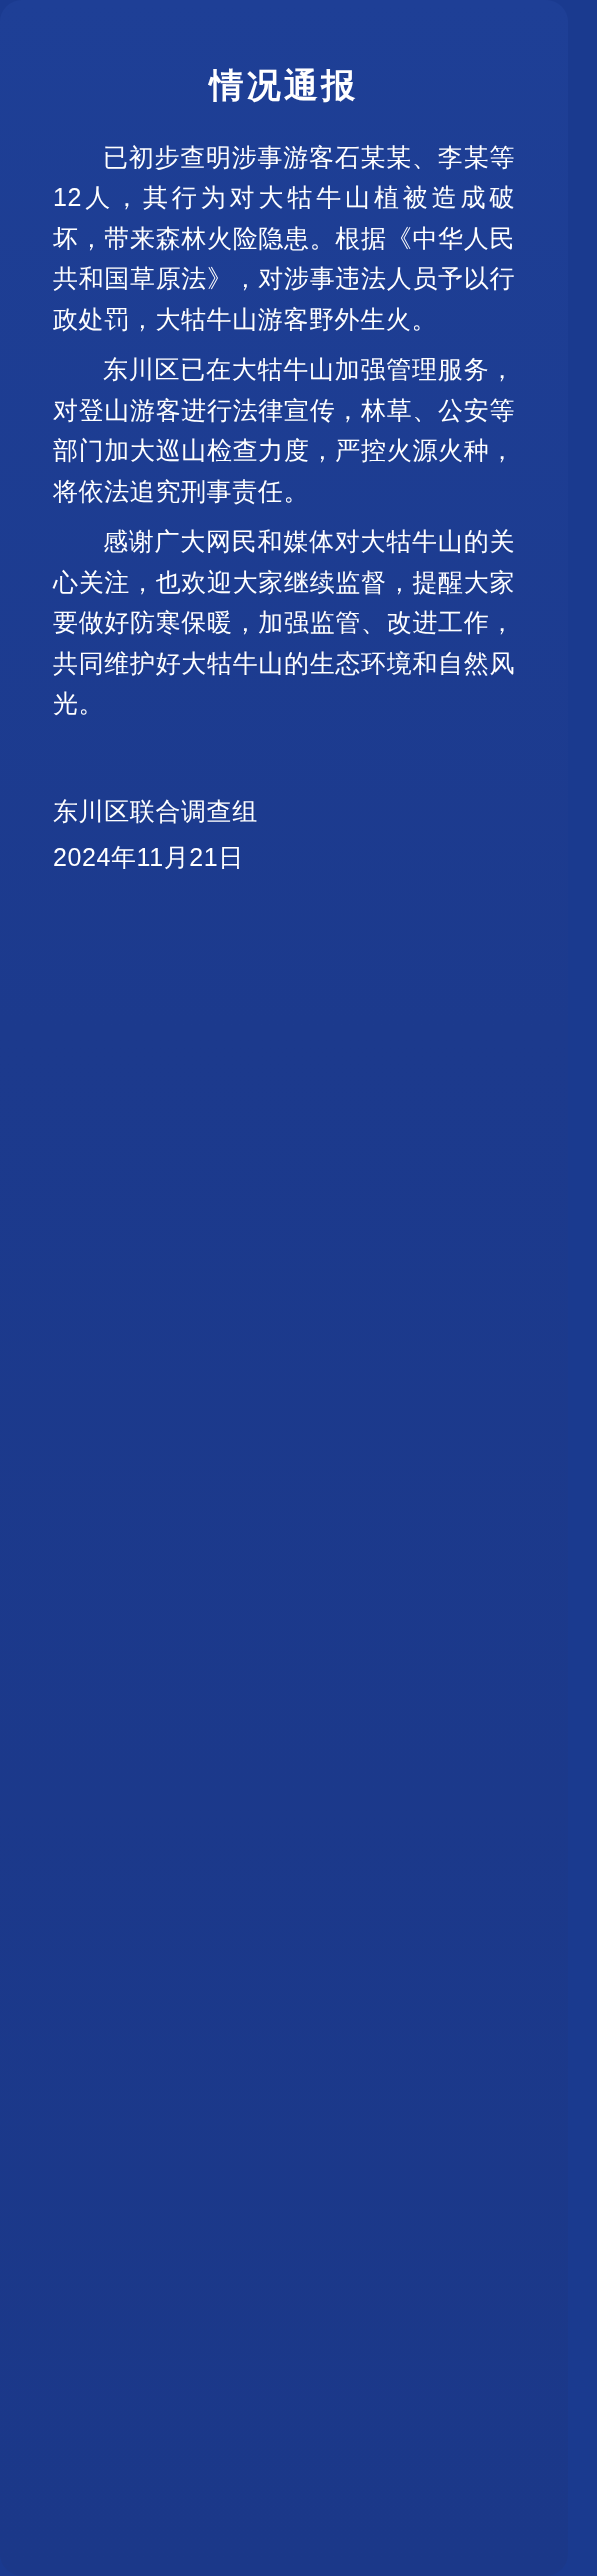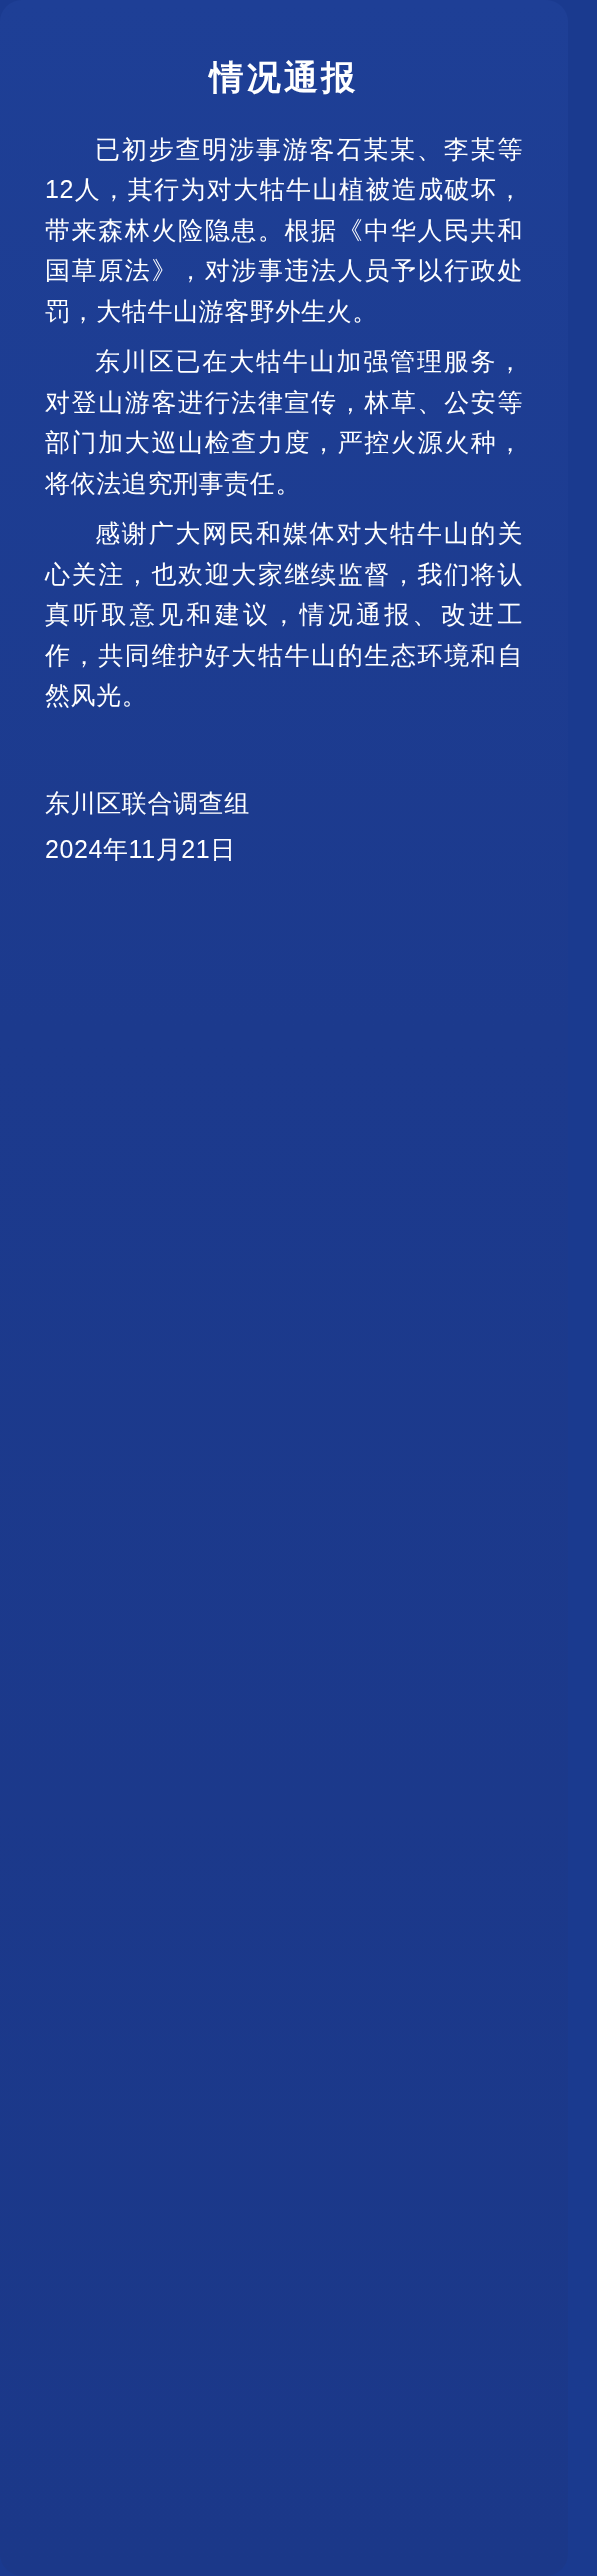--- a/index.html
+++ b/index.html
@@ -13,21 +13,21 @@
     background: #1a3a8f;
     font-family: "Liberation Sans", "DejaVu Sans", sans-serif;
     overflow: hidden;
   }
   .page {
     position: relative;
     width: 568px;
     height: 2576px;
     background: linear-gradient(180deg, #1e3f96 0%, #1c3a8d 40%, #1b3889 100%);
     box-sizing: border-box;
-    padding: 4px;
+    padding: 12px;
     border-radius: 22px;
   }
   .inner {
     box-sizing: border-box;
     padding: 53px 41px 33px 41px;
     width: 100%;
     height: 100%;
   }
   .doc-title {
     text-align: center;
@@ -64,21 +64,21 @@
 </head>
 <body>
 
 <div class="page">
   <div class="inner">
 
     <h1 class="doc-title">情况通报</h1>
 
     <p class="para">已初步查明涉事游客石某某、李某等12人，其行为对大牯牛山植被造成破坏，带来森林火险隐患。根据《中华人民共和国草原法》，对涉事违法人员予以行政处罚，大牯牛山游客野外生火。</p>
     <p class="para">东川区已在大牯牛山加强管理服务，对登山游客进行法律宣传，林草、公安等部门加大巡山检查力度，严控火源火种，将依法追究刑事责任。</p>
-    <p class="para">感谢广大网民和媒体对大牯牛山的关心关注，也欢迎大家继续监督，我们将认真听取意见和建议，情况通报、改进工作，共同维护好大牯牛山的生态环境和自然风光。</p>
+    <p class="para">感谢广大网民和媒体对大牯牛山的关心关注，也欢迎大家继续监督，提醒大家要做好防寒保暖，加强监管、改进工作，共同维护好大牯牛山的生态环境和自然风光。</p>
 
     <div class="signature-block">
       <div>东川区联合调查组</div>
       <div>2024年11月21日</div>
     </div>
 
   </div>
 </div>
 
 

